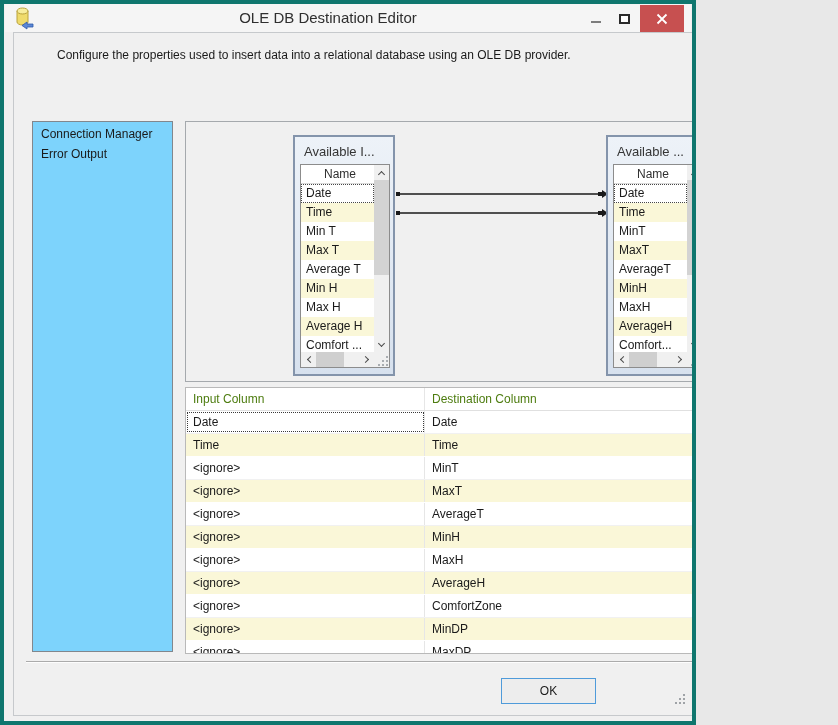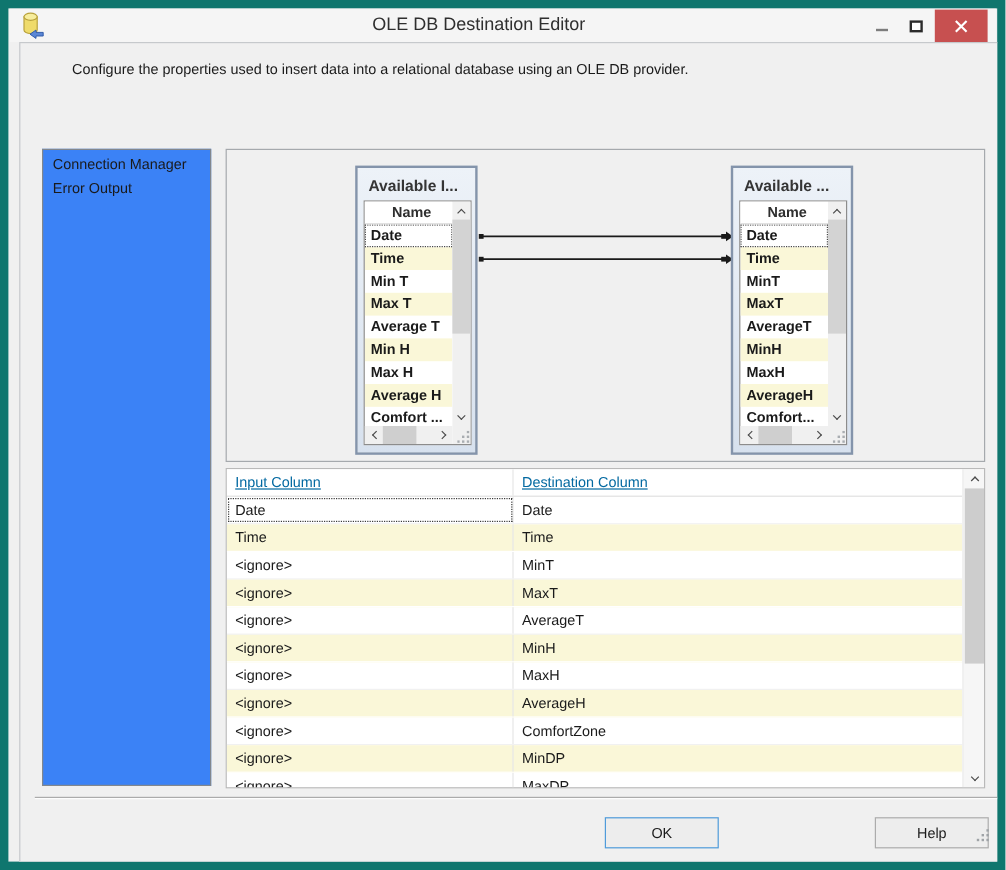--- a/index.html
+++ b/index.html
@@ -1,48 +1,48 @@
 <!DOCTYPE html>
 <html><head>
 <meta charset="utf-8">
 <style>
   * { margin:0; padding:0; box-sizing:border-box; }
   html,body { width:838px; height:725px; background:#E8E8E8; }
   body { font-family:"Liberation Sans", sans-serif; font-size:12px; color:#1a1a1a; }
 
-  .dialog { position:relative; width:838px; height:725px; background:#F0F0F0;
-            border:7px solid #0f766e; overflow:hidden; }
+  .dialog { position:relative; width:696px; height:725px; background:#F0F0F0;
+            border:4px solid #0f766e; overflow:hidden; }
 
   
   .titlebar { position:absolute; left:1px; top:0; right:1px; height:28px; background:#F5F5F5; }
   .app-icon { position:absolute; left:9px; top:3px; width:20px; height:23px; }
   .window-title { position:absolute; left:100px; right:140px; top:5px; text-align:center;
                   font-size:15px; color:#2f2f2f; white-space:nowrap; }
   .cap-btn { position:absolute; top:1px; height:27px; display:flex; align-items:center; justify-content:center; cursor:default; }
   .btn-min { right:83px; width:24px; }
   .btn-min .dash { width:10px; height:2px; background:#7d7d7d; margin-top:6px; }
   .btn-max { right:55px; width:24px; }
   .btn-max .boxg { width:11px; height:10px; border:2px solid #2b2b2b; background:#fff; }
   .btn-close { right:7px; width:44px; background:#C75050; }
 
   
   .content-panel { position:absolute; left:9px; top:28px; width:821px; height:684px;
                    border:1px solid #C6C9CC; background:#F0F0F0; }
   .description { position:absolute; left:20px; top:15px; color:#1a1a1a;margin-left:23px; }
 
   
   .sidebar { position:absolute; left:18px; top:88px; width:141px; height:531px;
-             background:#3b82f6; border:1px solid #82878D; padding:2px 1px; }
+             background:#7dd3fc; border:1px solid #82878D; padding:2px 1px; }
   .side-item { height:20px; line-height:20px; padding-left:4px; white-space:nowrap; }
   .side-item .sel-wrap { padding:1px 3px; }
   .side-item.selected .sel-wrap { background:#3895F2; color:#fff; outline:1px dotted #1f1f1f; }
 
   
   .canvas { position:absolute; left:171px; top:88px; width:633px; height:261px;
-            border:1px solid #A5A9AD; background:#F0F0F0;font-weight:bold; }
+            border:1px solid #A5A9AD; background:#F0F0F0; }
   .connector-svg { position:absolute; left:0; top:0; width:633px; height:261px; }
 
   .avail-box { position:absolute; top:13px; width:102px; height:241px;
                border:2px solid #8494AB; background:linear-gradient(#EDF2F8,#D7E1EE); }
   .box-left  { left:107px; }
   .box-right { left:420px; }
   .avail-title { height:29px; line-height:29px; padding-left:9px; font-size:13px;
                  color:#353535; white-space:nowrap; overflow:hidden; }
   .mini-list { position:absolute; left:5px; top:27px; width:90px; height:204px;
                background:#fff; border:1px solid #8C8C8C; }
@@ -67,21 +67,21 @@
   .chev.up    { transform:rotate(-135deg); margin-top:3px; }
   .chev.down  { transform:rotate(45deg);  margin-bottom:2px; }
   .chev.left  { transform:rotate(135deg); margin-left:3px; }
   .chev.right { transform:rotate(-45deg); margin-right:3px; }
 
   
   .map-table { position:absolute; left:171px; top:354px; width:633px; height:267px;
                background:#fff; border:1px solid #B9B9B9; overflow:hidden; }
   .mt-grid { position:absolute; left:0; top:0; right:18px; bottom:0; overflow:hidden; }
   .mt-header { display:flex; height:23px; background:#fff; border-bottom:1px solid #E0E0E0; }
-  .mt-hcell { line-height:22px; padding-left:7px; color:#0369a1; border-right:1px solid #E6E6E6;text-decoration:underline; }
+  .mt-hcell { line-height:22px; padding-left:7px; color:#4d7c0f; border-right:1px solid #E6E6E6; }
   .mt-hcell.c1 { width:239px; } .mt-hcell.c2 { flex:1; border-right:none; }
   .mt-row { display:flex; height:23px; border-bottom:1px solid #F1F1F1; }
   .mt-row.alt { background:#FAF7D8; border-bottom-color:#fff; }
   .mt-cell { line-height:22px; padding-left:7px; white-space:nowrap; overflow:hidden; }
   .mt-cell.c1 { width:239px; border-right:1px solid #E6E6E6; } .mt-cell.c2 { flex:1; }
   .mt-cell.focus-cell { outline:1px dotted #3a3a3a; outline-offset:-2px; }
   .mt-vscroll { position:absolute; right:0; top:0; width:18px; height:265px; background:#F6F6F6;
                 border-left:1px solid #ECECEC; }
   .mt-vscroll .sb-btn { width:18px; height:16px; }
   .mt-vscroll .thumb { position:absolute; left:1px; top:16px; width:16px; height:146px; background:#CDCDCD; }

